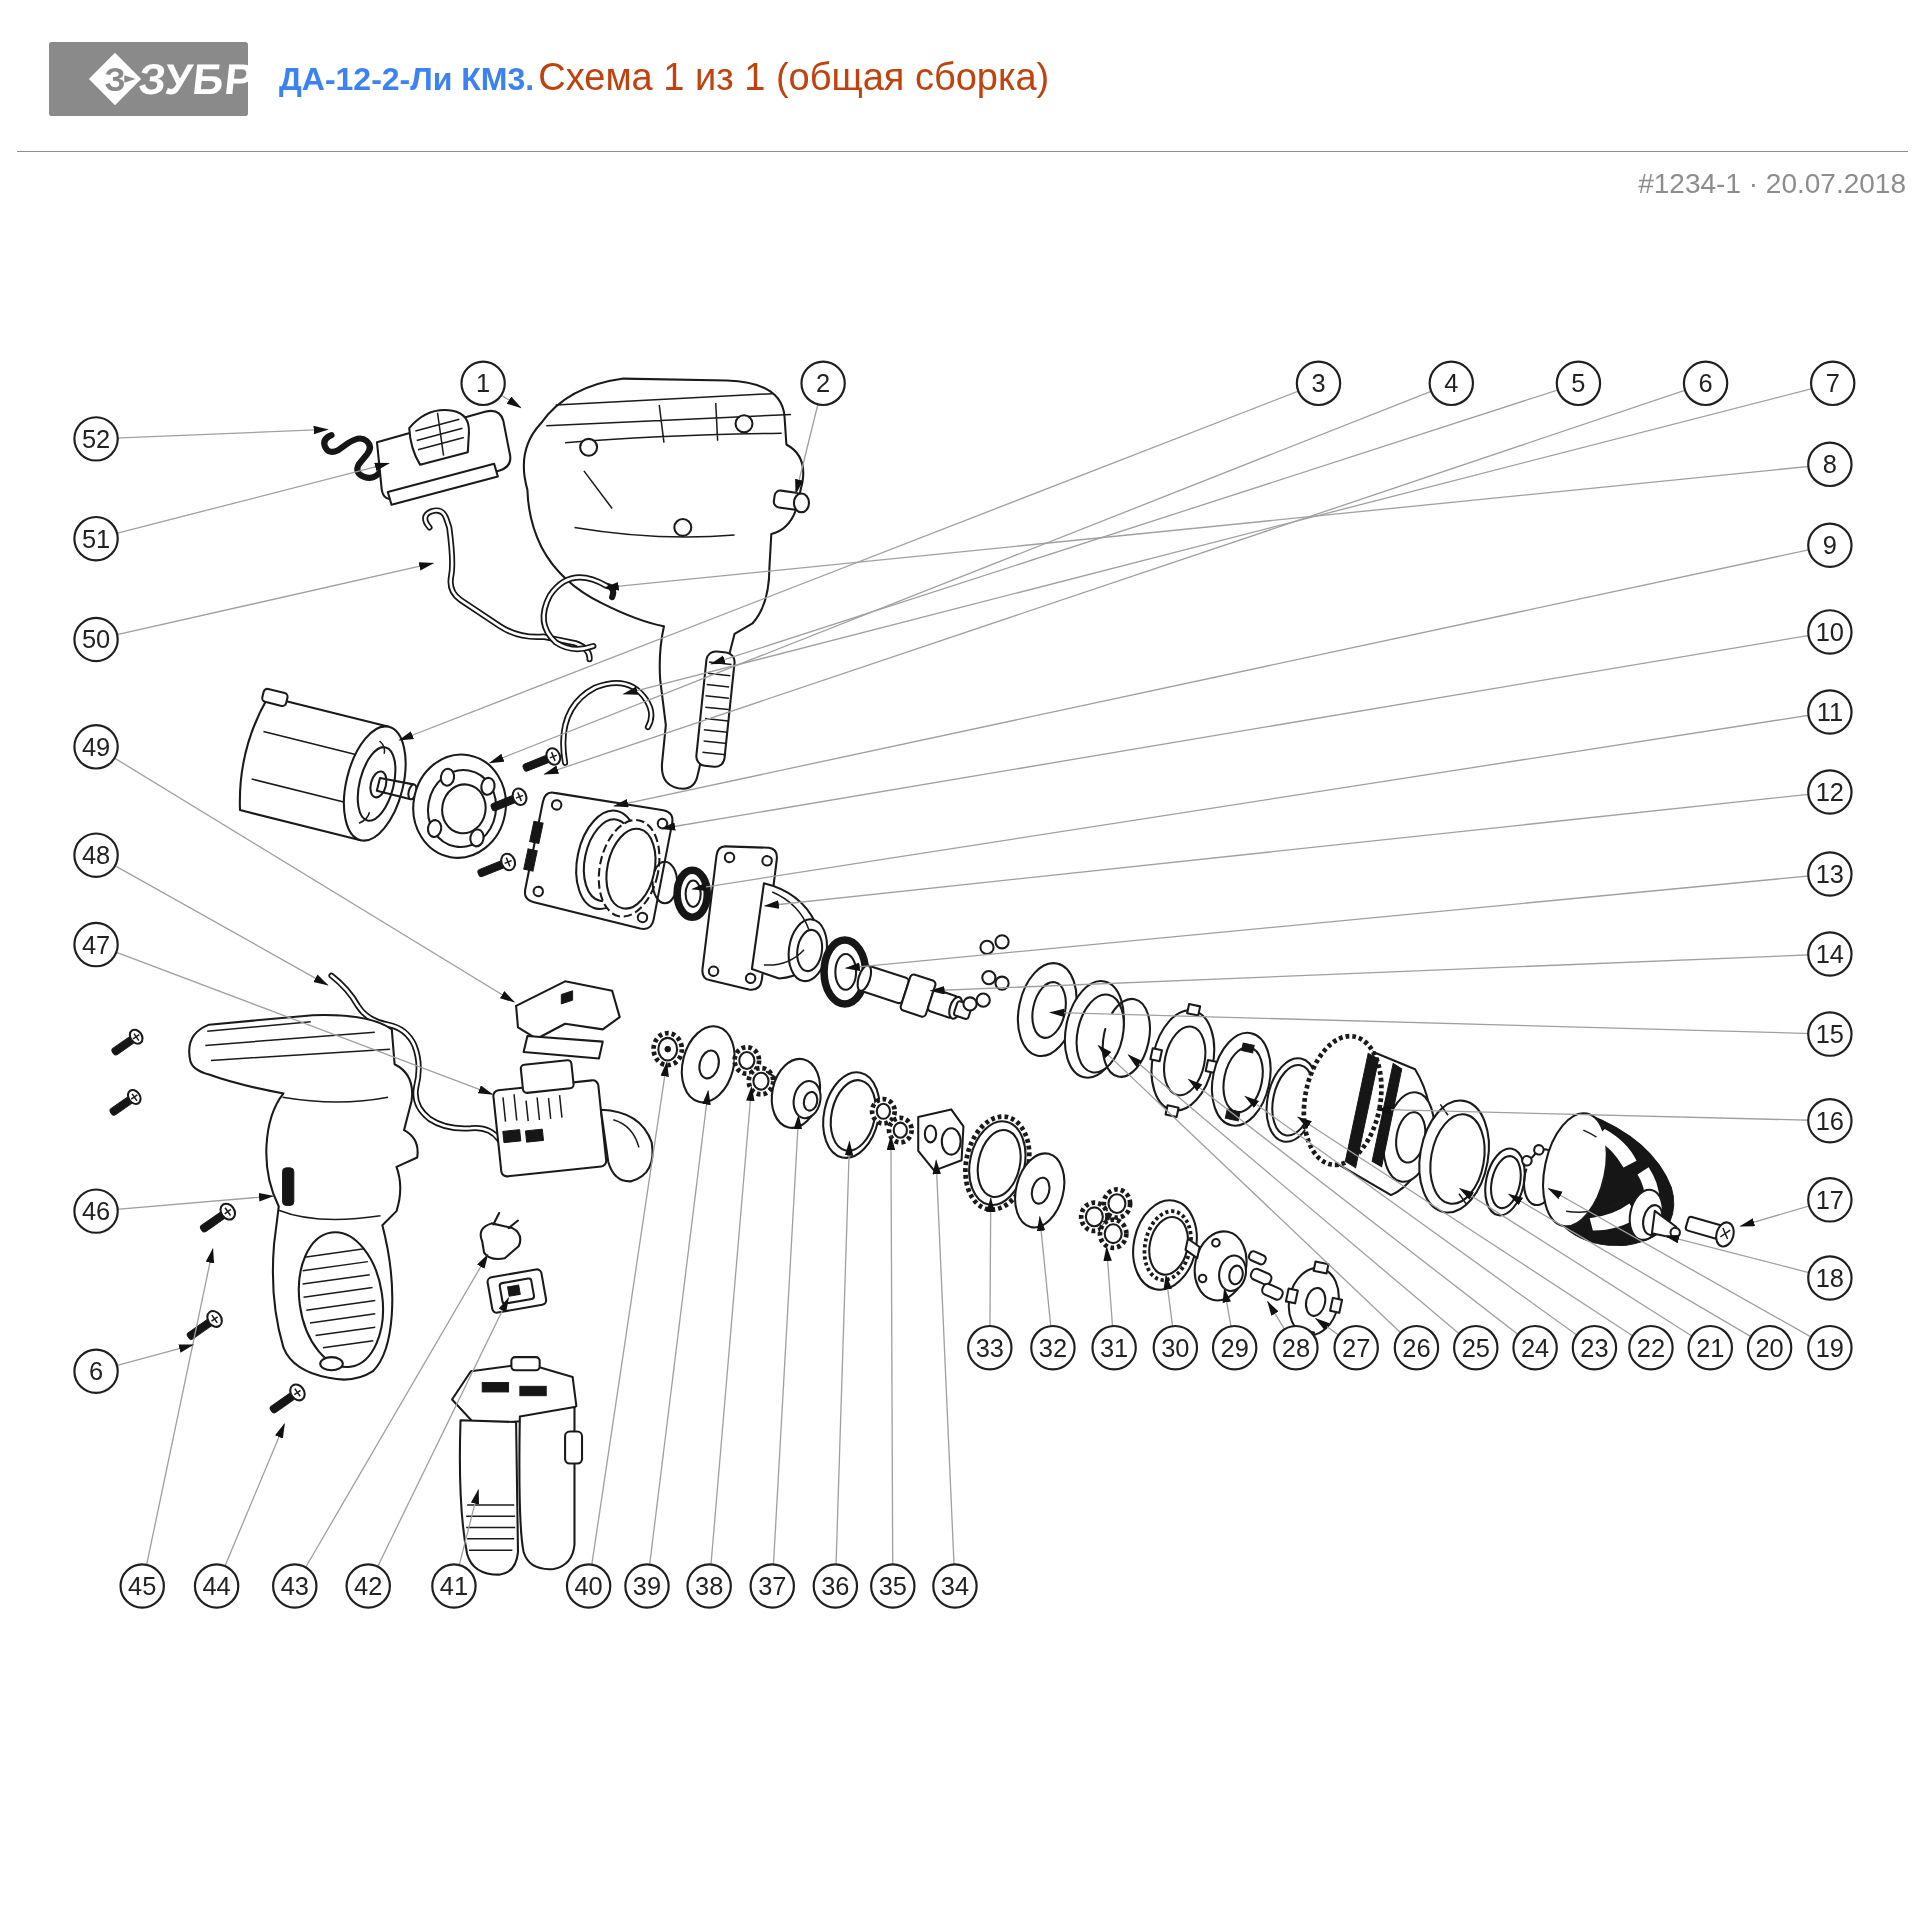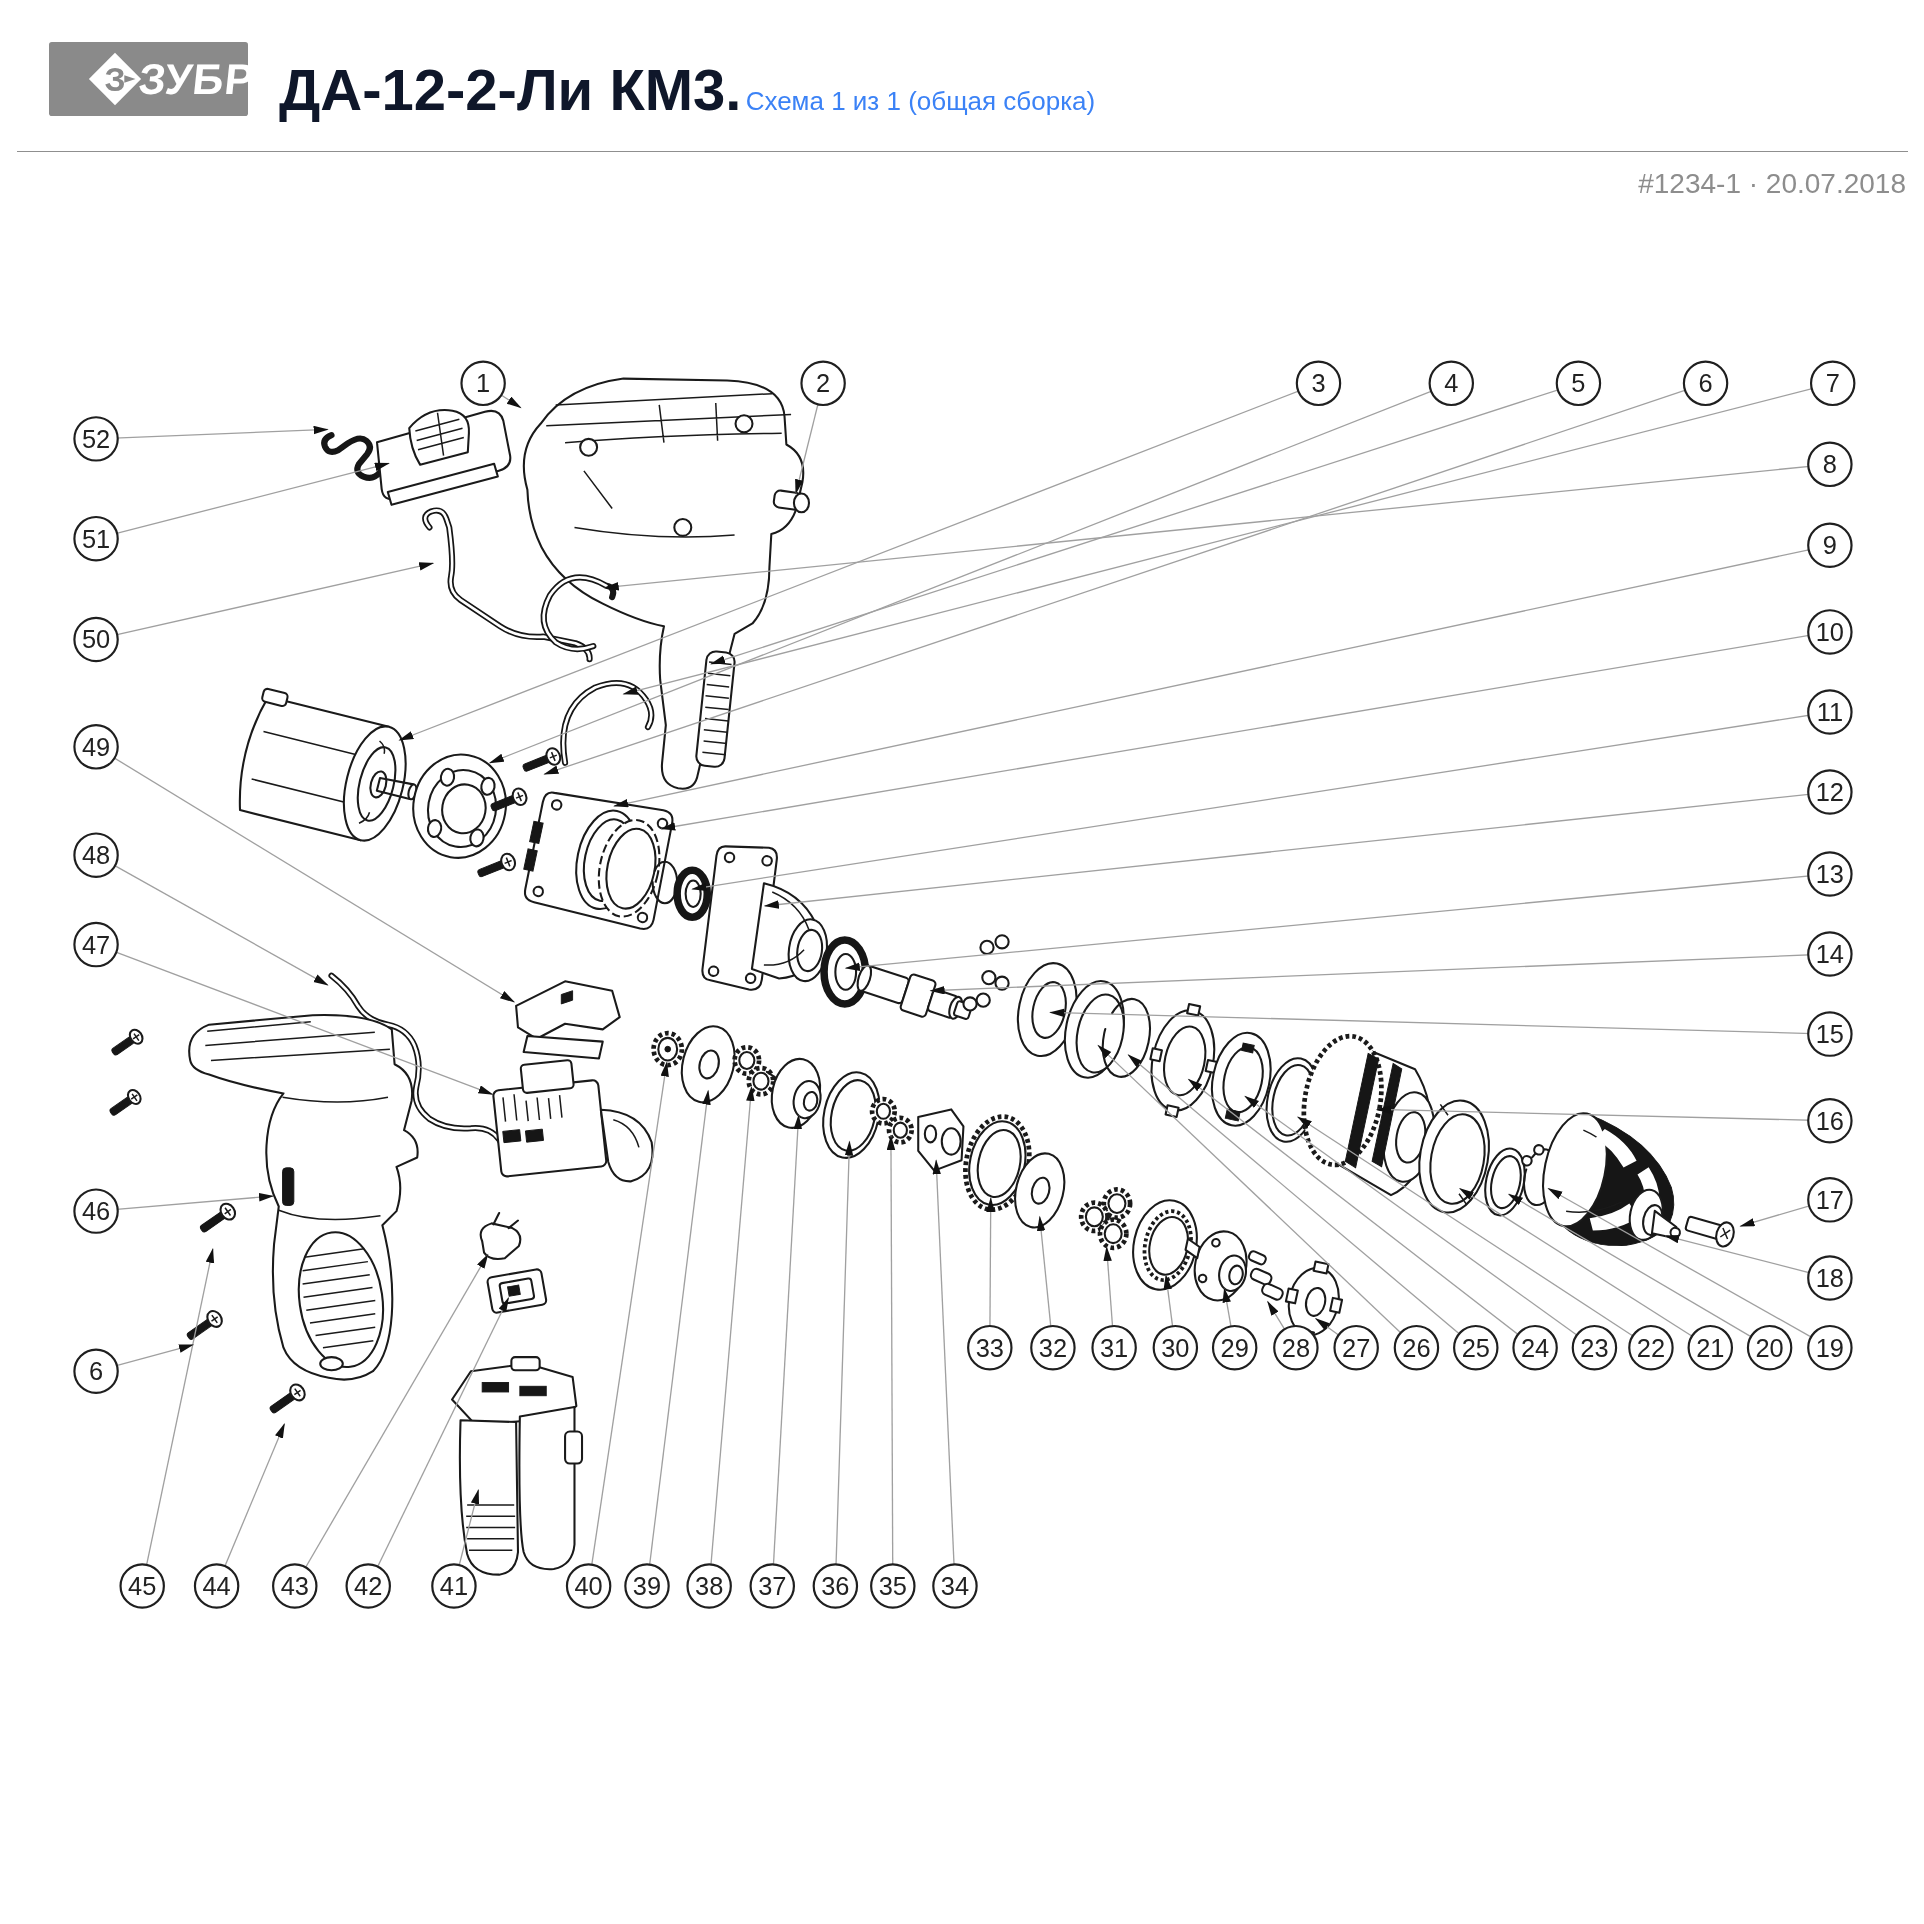--- a/index.html
+++ b/index.html
@@ -5,22 +5,22 @@
   html,body{margin:0;padding:0;background:#fff;}
   .page{position:relative;width:1925px;height:1925px;background:#ffffff;overflow:hidden;
         font-family:"Liberation Sans",sans-serif;}
   
   .logo-box{position:absolute;left:49px;top:42px;width:199px;height:74px;background:#8a8a8a;
             border-radius:2.8px;display:flex;align-items:center;}
   .logo-icon{position:absolute;left:38px;top:9.4px;}
   .logo-text{position:absolute;left:90px;top:13px;font-size:43px;font-weight:bold;color:#ffffff;
              letter-spacing:0.9px;transform:skewX(-6deg);font-family:"Liberation Sans",sans-serif;}
   .title-line{position:absolute;left:279px;top:56px;white-space:nowrap;}
-  .title-model{font-size:58px;font-weight:bold;color:#0f172a;}
-  .title-scheme{font-size:26px;font-weight:400;color:#3b82f6;}
+  .title-model{font-size:32px;font-weight:bold;color:#3b82f6;}
+  .title-scheme{font-size:38px;font-weight:400;color:#c2410c;}
   .rule{position:absolute;left:17px;top:151px;width:1891px;height:0;border-top:1.9px solid #8f8f8f;}
   .docref{position:absolute;right:19px;top:168px;font-size:28px;color:#8d8d8d;}
   
   svg#diagram{position:absolute;left:0;top:0;}
   .ln{fill:none;stroke:#1a1a1a;stroke-width:2.2;stroke-linecap:round;stroke-linejoin:round;}
   .fw{fill:#ffffff;stroke:#1a1a1a;stroke-width:2.2;stroke-linejoin:round;}
   .fb{fill:#161616;stroke:#161616;stroke-width:1;}
   .thick{fill:#ffffff;stroke:#161616;stroke-width:8;}
   .teeth{fill:#ffffff;stroke:#1a1a1a;stroke-width:5;stroke-dasharray:4 3.2;}
   .teeth2{fill:none;stroke:#1a1a1a;stroke-width:4;stroke-dasharray:3.4 3;}

